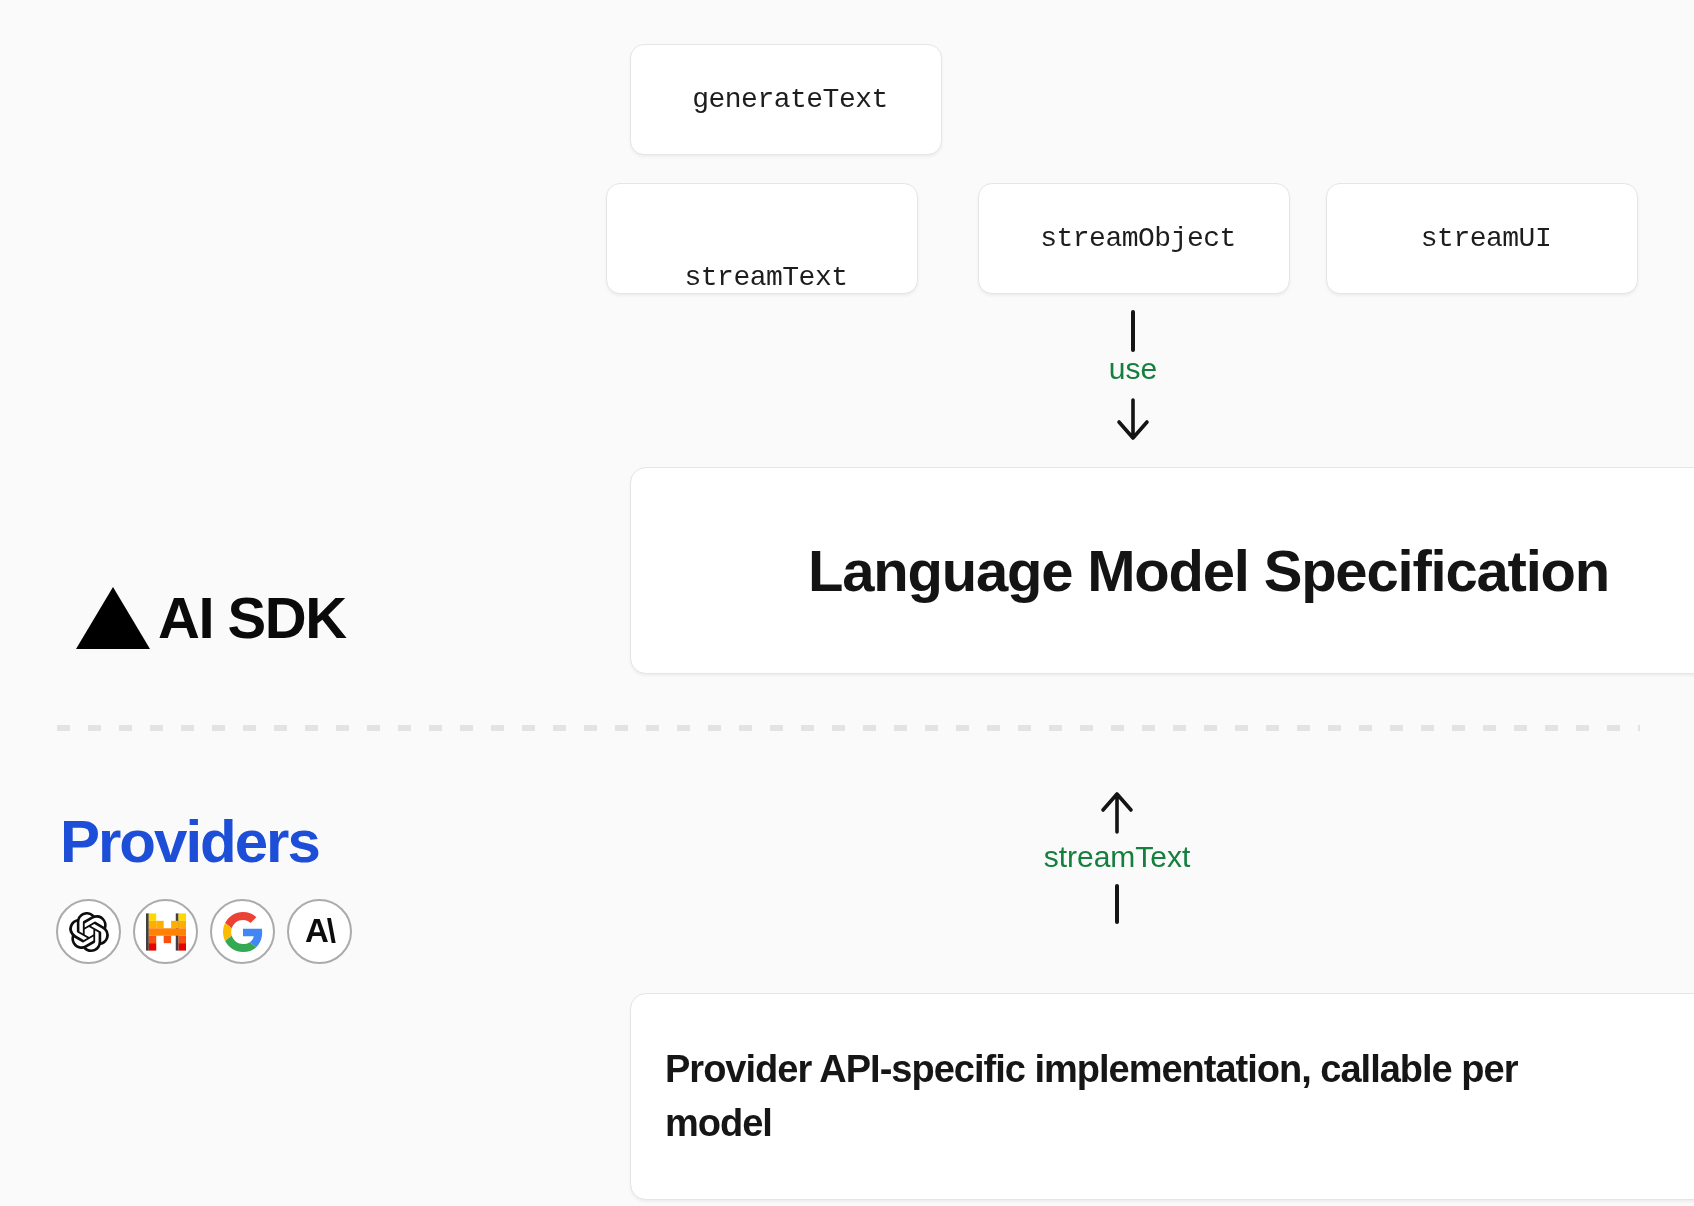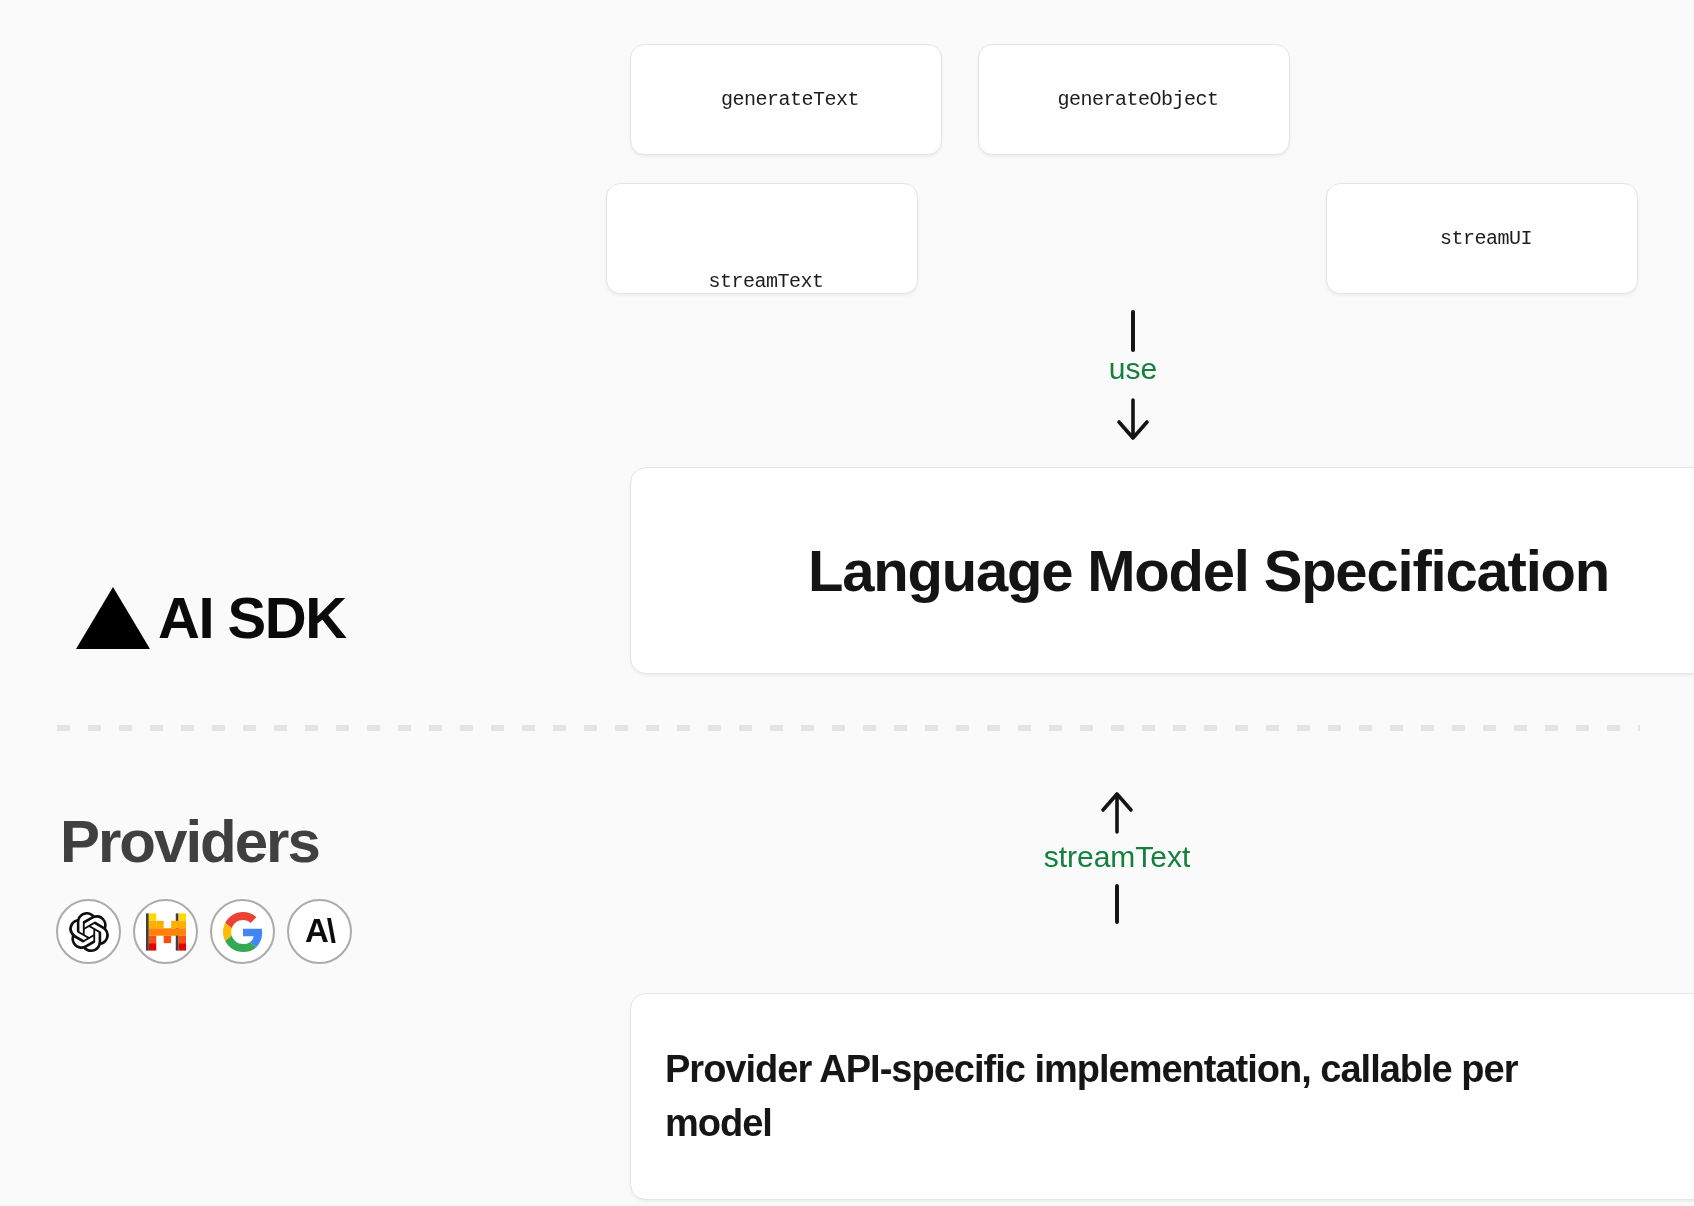--- a/index.html
+++ b/index.html
@@ -11,21 +11,21 @@
 
   
   .fn-box {
     position:absolute; width:312px; height:111px;
     background:#ffffff; border:1.5px solid #e5e5e5; border-radius:14px;
     box-shadow:0 2px 3px rgba(0,0,0,0.05);
     display:flex; align-items:center; justify-content:center;
   }
   .fn-box .mono-label {
     font-family:"Liberation Mono", monospace;
-    font-size:20px; color:#1d1d1d; letter-spacing:-0.5px;margin-left:8px;
+    font-size:28px; color:#1d1d1d; letter-spacing:-0.5px;margin-left:8px;
   }
 
   .big-box {
     position:absolute; left:630px; width:1157px; height:207px;
     background:#ffffff; border:1.5px solid #e5e5e5; border-radius:16px;
     box-shadow:0 2px 3px rgba(0,0,0,0.05);
   }
   #spec-box { top:467px; display:flex; align-items:center; justify-content:center; }
   #spec-box .spec-title {
     font-size:58px; font-weight:bold; color:#141414; letter-spacing:-1.2px;
@@ -49,21 +49,21 @@
   
   #brand {
     position:absolute; left:76px; top:584px;
     display:flex; align-items:center; gap:8px;
   }
   #brand .brand-label {
     font-size:58px; font-weight:bold; color:#0a0a0a; letter-spacing:-1.5px;
   }
   #providers-heading {
     position:absolute; left:60px; top:812px;
-    font-size:60px; font-weight:bold; color:#404040;
+    font-size:60px; font-weight:bold; color:#1d4ed8;
     letter-spacing:-2px; line-height:1;
   }
 
   
   #divider {
     position:absolute; left:57px; top:725px; width:1583px; height:6px;
     background:repeating-linear-gradient(to right,
       #e3e3e3 0px, #e3e3e3 13px, transparent 13px, transparent 31px);
   }
 
@@ -83,25 +83,25 @@
   }
 </style>
 </head>
 <body>
 
 <div id="canvas">
 
   <div class="fn-box" style="left:630px; top:44px;">
     <span class="mono-label">generateText</span>
   </div>
-  <div class="fn-box" style="left:978px; top:44px;">
-    <span class="mono-label">generateObject</span>
-  </div>
   <div class="fn-box" style="left:606px; top:183px;align-items:flex-end;">
     <span class="mono-label">streamText</span>
+  </div>
+  <div class="fn-box" style="left:978px; top:183px;">
+    <span class="mono-label">streamObject</span>
   </div>
   <div class="fn-box" style="left:1326px; top:183px;">
     <span class="mono-label">streamUI</span>
   </div>
 
   <div class="arrow-seg" style="left:1131px; top:310px; height:42px;"></div>
   <span class="arrow-label" style="left:1133px; top:352px;">use</span>
   <svg class="arrow-svg" style="left:1111px; top:398px;" width="44" height="46" viewBox="0 0 44 46">
     <path d="M22 2 V38 M8 24 L22 40 L36 24" fill="none" stroke="#141414" stroke-width="3.6" stroke-linecap="round" stroke-linejoin="round"></path>
   </svg>

